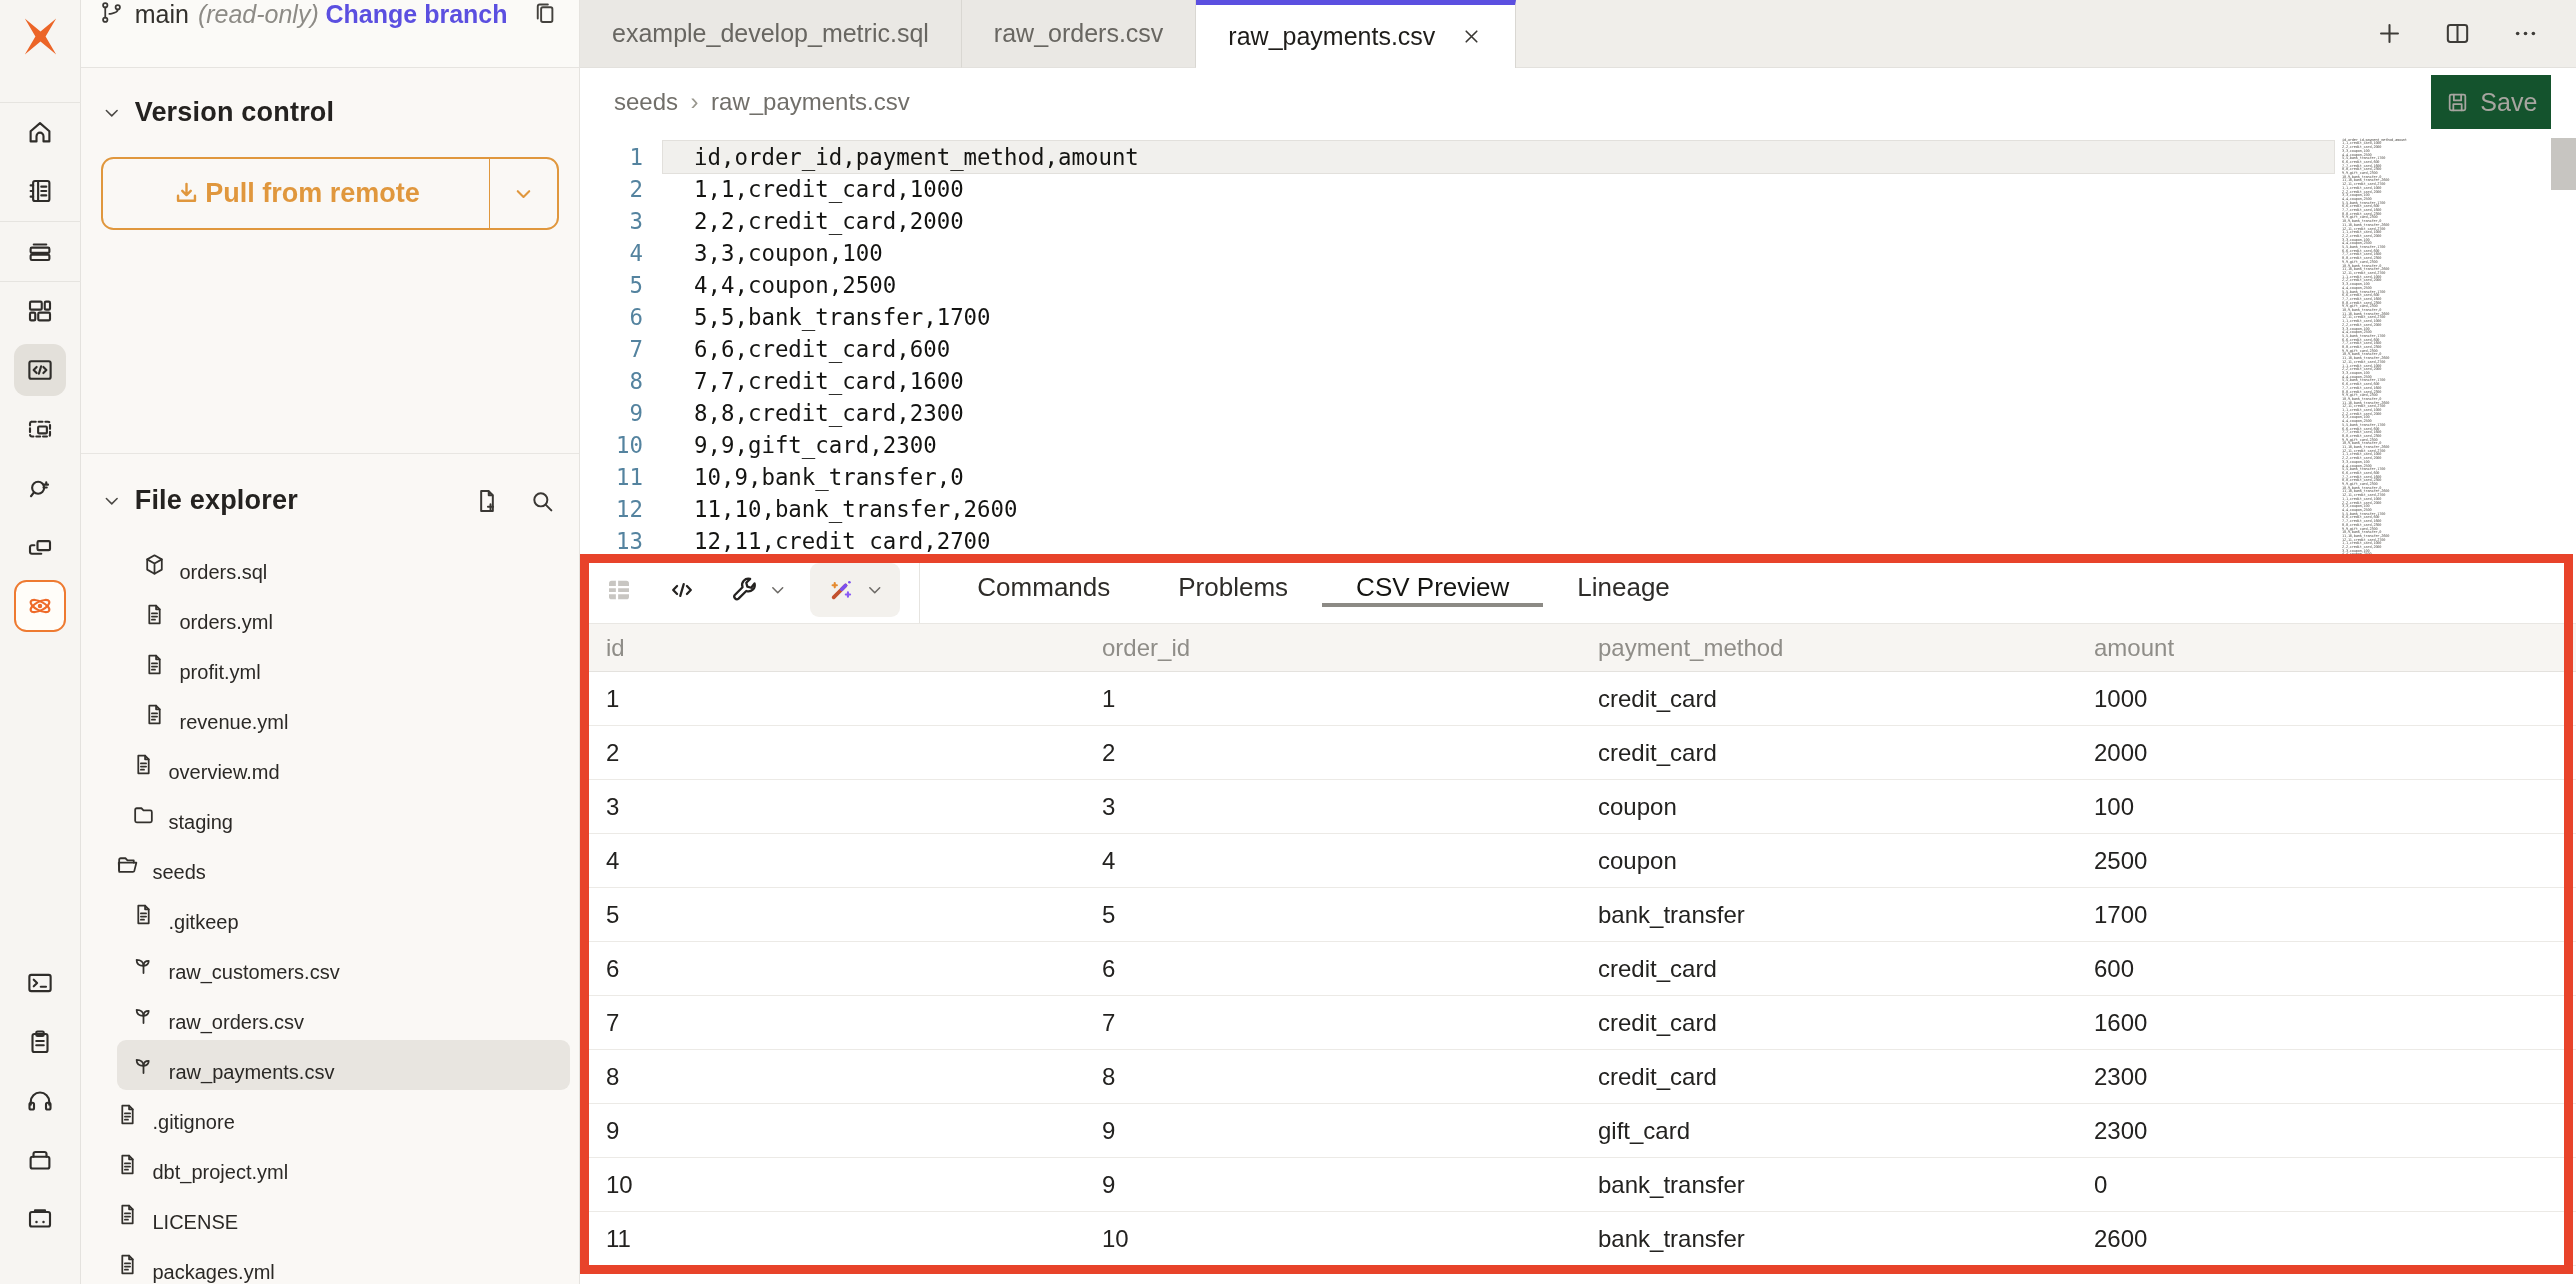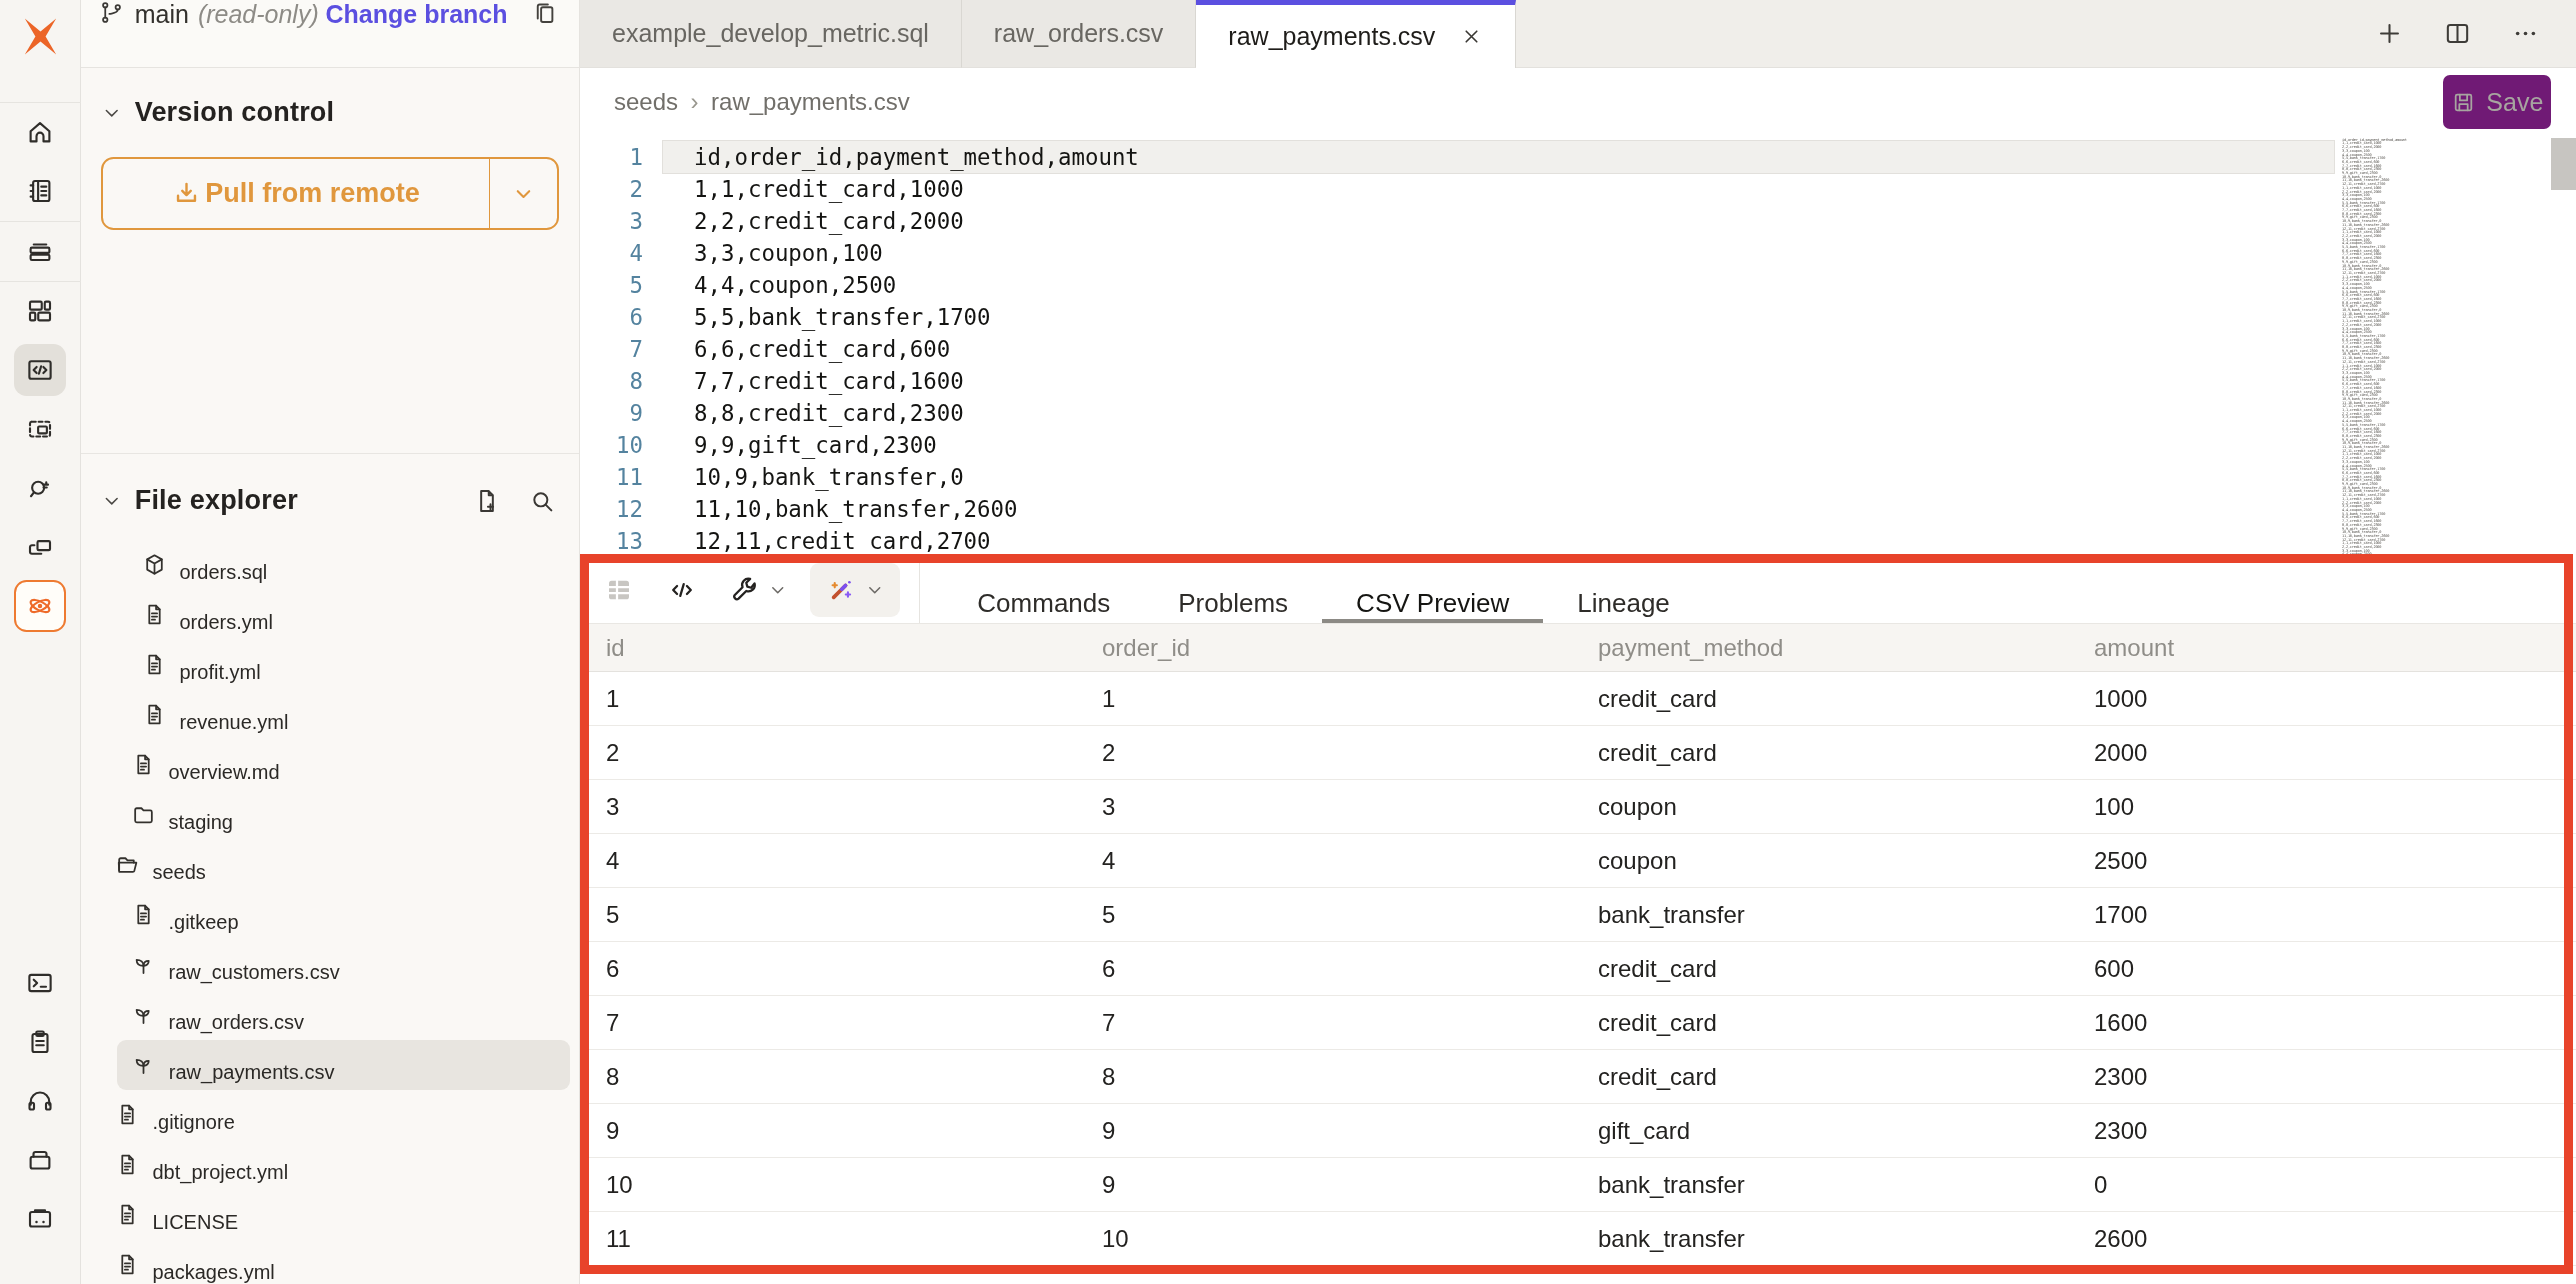--- a/index.html
+++ b/index.html
@@ -66,21 +66,21 @@
   .etab { display:flex; align-items:center; padding:0 32px; font-size:25px; color:#686661; border-right:0.9px solid #d9d7d2; border-bottom:0.9px solid #e3e1dd; white-space:nowrap; cursor:pointer; background:#eae8e4; }
   .etab.active { background:#fff; color:#1f1d1a; border-top:5.4px solid #5b4fe0; border-bottom:none; padding-top:0; }
   .etab .closex { margin-left:25px; color:#393733; }
   .etab .closex svg { width:23px; height:23px; }
   #tabstrip .strip-rest { flex:1; border-bottom:0.9px solid #e3e1dd; background:#f0eeea; display:flex; align-items:center; justify-content:flex-end; gap:39px; padding-right:36px; color:#3e3c38; }
   .strip-rest .ic { cursor:pointer; }
 
   #crumb-row { height:68px; background:#fff; display:flex; align-items:center; padding:0 25px 0 34px; }
   .crumb-seg { font-size:24px; color:#716f6a; }
   .crumb-sep { font-size:24px; color:#9a988f; margin:0 12.5px; }
-  #save-btn { margin-left:auto; height:54px; width:108px; background:#701a75; border-radius:7px; display:flex; align-items:center; justify-content:center; gap:10.7px; color:#a7a5a0; cursor:pointer; }
+  #save-btn { margin-left:auto; height:54px; width:120px; background:#14532d; border-radius:0; display:flex; align-items:center; justify-content:center; gap:10.7px; color:#a7a5a0; cursor:pointer; }
   #save-btn svg { width:25px; height:25px; }
   #save-btn .lbl { font-size:25px; }
 
   #editor { position:relative; height:420px; background:#fff; overflow:hidden; }
   #cur-line { position:absolute; left:82px; top:3.6px; width:1673px; height:34px; background:#f1f0ed; border:0.9px solid #e2e0dc; }
   #code-lines { position:absolute; left:0; top:4.5px; right:0; }
   .cline { display:flex; align-items:center; height:32px; }
   .cline .ln { width:63px; text-align:right; font-family:"DejaVu Sans Mono", monospace; font-size:22.4px; color:#54839f; flex:none; }
   .cline .ct { margin-left:51px; font-family:"DejaVu Sans Mono", monospace; font-size:22.4px; color:#141412; white-space:pre; }
   #minimap { position:absolute; left:1762px; top:2.7px; width:188px; font-family:"DejaVu Sans Mono", monospace; font-size:3.6px; line-height:3.7px; color:#55524d; white-space:pre; letter-spacing:-0.2px; cursor:pointer; }
@@ -89,21 +89,21 @@
   
   #bottom-panel { position:absolute; left:0; top:556px; width:1996px; height:728px; background:#fff; }
   #bp-toolbar { height:68px; display:flex; align-items:stretch; border-bottom:0.9px solid #e9e7e3; }
   #bp-icons { display:flex; align-items:center; gap:12.5px; padding-left:14.3px; }
   .tbtn { display:flex; align-items:center; justify-content:center; color:#242220; cursor:pointer; padding:0 9px; height:54px; border-radius:9px; }
   .tbtn svg { width:32px; height:32px; }
   .tbtn .dd { margin-left:7.2px; color:#6b6965; }
   .tbtn .dd svg { width:21.5px; height:21.5px; }
   .tbtn.wand { background:#f3f1ed; padding:0 14.3px; }
   .bp-vdiv { width:0.9px; background:#e6e4e0; margin:0 23px 0 19.7px; align-self:stretch; }
-  #bp-tabs { display:flex; align-items:flex-end; }
+  #bp-tabs { display:flex; align-items:center; }
   .btab { display:flex; align-items:center; padding:0 34px; font-size:26px; color:#2e2c29; cursor:pointer; border-bottom:4.5px solid transparent; white-space:nowrap; }
   .btab.active { color:#151512; border-bottom-color:#8c8a85; }
 
   #csv-table { }
   #csv-head { height:48px; background:#f7f5f2; border-bottom:0.9px solid #e4e2de; display:grid; grid-template-columns:repeat(4,496px); align-items:center; padding-left:26px; }
   #csv-head .hc { font-size:24px; color:#8f8d88; }
   .csv-row { height:54px; border-bottom:0.9px solid #eceae6; display:grid; grid-template-columns:repeat(4,496px); align-items:center; padding-left:26px; background:#fff; }
   .csv-row .cc { font-size:24px; color:#232220; }
 
   

